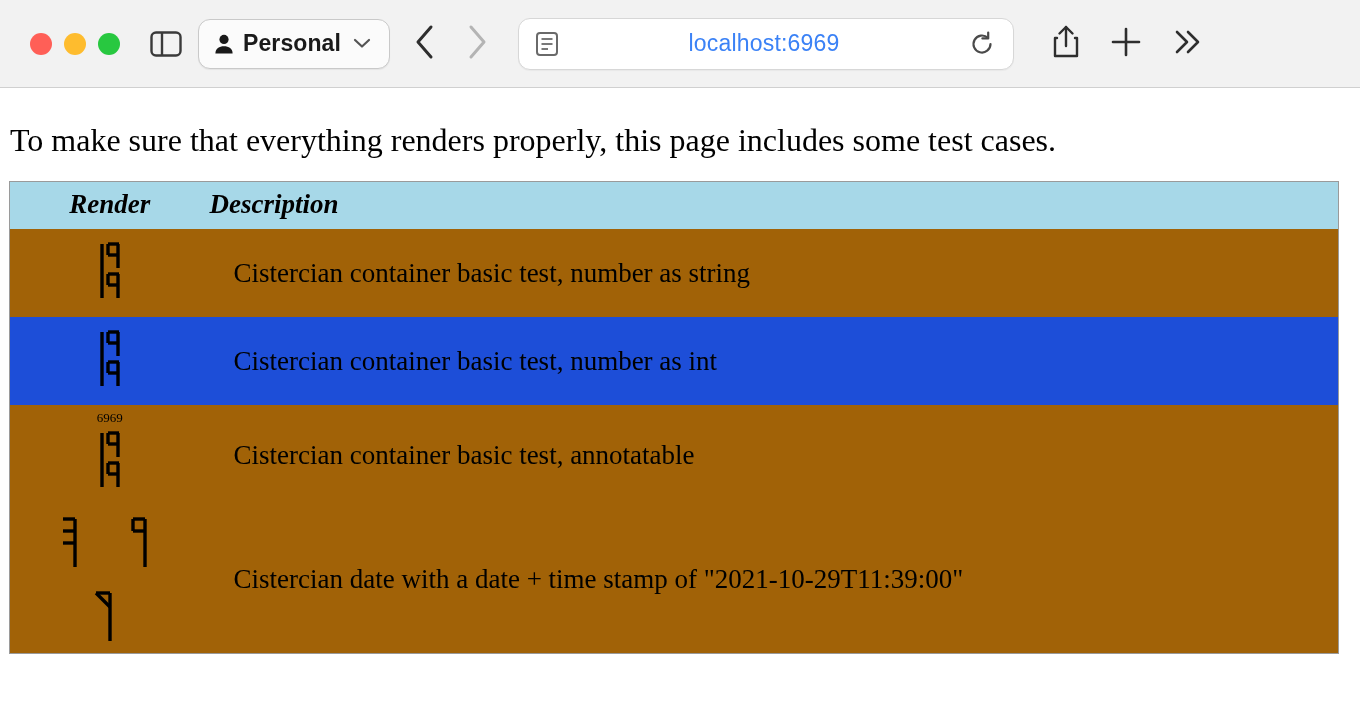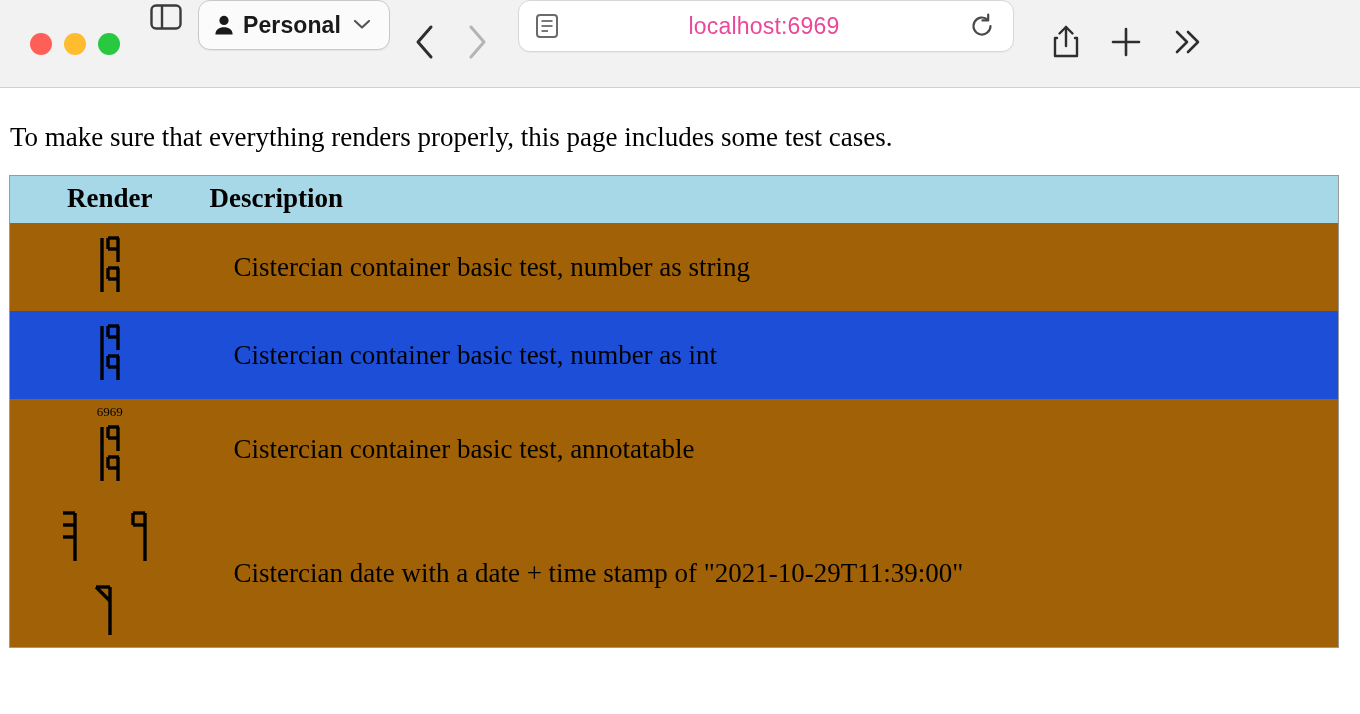--- a/index.html
+++ b/index.html
@@ -10,20 +10,21 @@
     font-family: "Liberation Sans", sans-serif;
     overflow: hidden;
   }
 
   
   .browser-chrome {
     height: 88px;
     background: #f2f2f2;
     border-bottom: 1px solid #d0d0d0;
     display: flex;
+    align-items: center;
     padding: 0 14px;
     position: relative;
   }
   .traffic-lights {
     display: flex;
     align-items: center;
     gap: 12px;
     margin-left: 16px;
     margin-right: 26px;
   }
@@ -74,60 +75,61 @@
     display: flex;
     align-items: center;
     padding: 0 16px;
     position: relative;
     box-shadow: 0 1px 1px rgba(0,0,0,0.04);
   }
   .url-text {
     flex: 1;
     text-align: center;
     font-size: 23px;
-    color: #ec4899;
+    color: #3b82f6;
     letter-spacing: 0.2px;
   }
   .reader-icon { width: 26px; height: 28px; display:flex; align-items:center; }
   .reload-icon { width: 30px; height: 30px; display:flex; align-items:center; justify-content:center;}
 
   .chrome-right {
     display: flex;
     align-items: center;
     gap: 30px;
     margin-left: 38px;
   }
   .chrome-btn { display: flex; align-items: center; justify-content: center; }
 
   
   .page {
     padding: 0 0 0 0;
     font-family: "Liberation Serif", serif;
   }
   .intro {
     font-family: "Liberation Serif", serif;
-    font-size: 27px;
+    font-size: 32px;
     color: #000;
     margin: 34px 0 22px 10px;
   }
 
   .test-table {
     width: 1330px;
     margin-left: 9px;
     border: 1px solid #9a9a9a;
     border-collapse: collapse;
     table-layout: fixed;
   }
   .test-table th {
     background: #a7d8e8;
     font-family: "Liberation Serif", serif;
     font-size: 27px;
     font-weight: bold;
     padding: 7px 0 9px 0;
     border: none;
+    font-style: italic;
   }
   .test-table th.col-render { width: 200px; text-align: center; }
   .test-table th.col-desc { text-align: left; }
   .test-table td {
     font-family: "Liberation Serif", serif;
     font-size: 27px;
     border: none;
     vertical-align: middle;
   }
   .test-table tbody tr.alt { background: #1d4ed8; }

